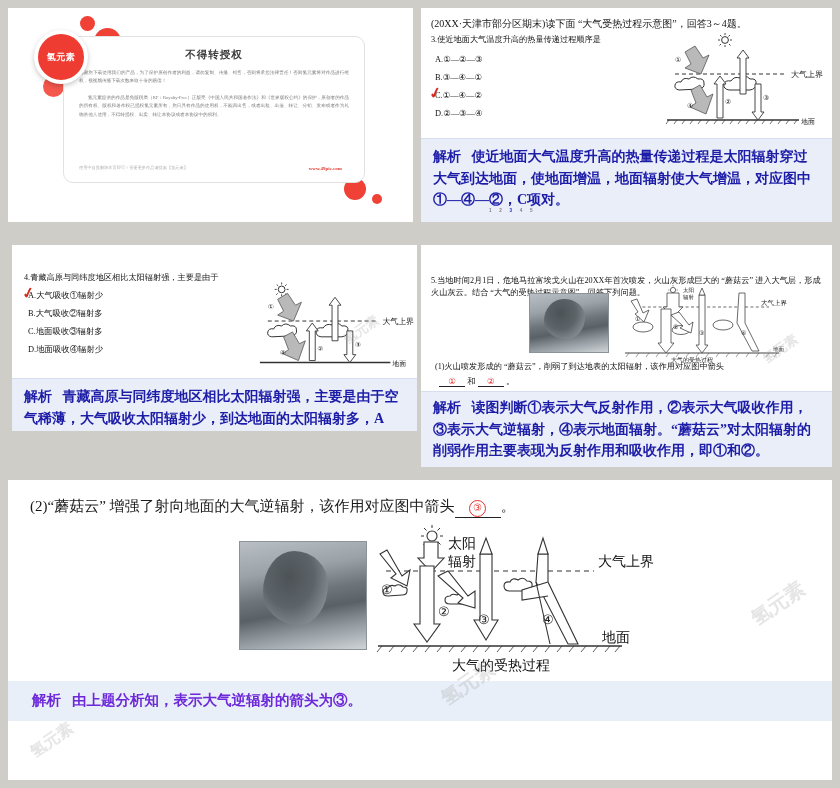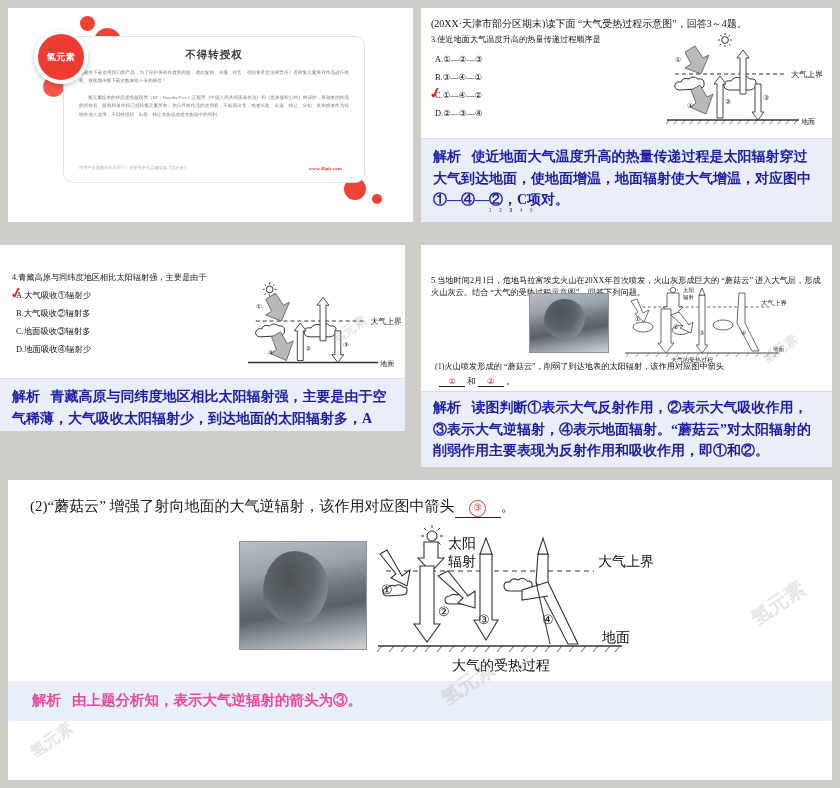--- a/index.html
+++ b/index.html
@@ -10,21 +10,21 @@
     overflow:hidden;
   }
   .deck{position:relative;width:840px;height:788px;}
 
   
   .slide{position:absolute;background:#ffffff;overflow:hidden;}
 
   
   #s1{left:8px;  top:8px;   width:405px;height:214px;}
   #s2{left:421px;top:8px;   width:411px;height:214px;}
-  #s3{left:0;  top:245px; width:405px;height:186px;}
+  #s3{left:12px;  top:245px; width:405px;height:186px;}
   #s4{left:421px;top:245px; width:411px;height:222px;}
   #s5{left:8px;  top:480px; width:824px;height:300px;}
 
   
   .cp-wrap{position:relative;width:100%;height:100%;}
   .cp-box{
     position:absolute;left:55px;top:28px;width:300px;height:145px;
     border:1px solid #e2e2e2;border-radius:10px;background:#fff;
   }
   .cp-title{
@@ -88,21 +88,21 @@
   }
   .circnum{
     display:inline-block;border:1.2px solid #e8302a;border-radius:50%;
     width:15px;height:15px;line-height:13px;text-align:center;
     font-size:10px;color:#e8302a;
   }
   .big-ans-band{
     position:absolute;left:0;right:0;background:#e9eff8;
   }
   .big-ans{
-    position:absolute;font-size:14.5px;font-weight:bold;color:#ec4899;
+    position:absolute;font-size:14.5px;font-weight:bold;color:#6d28d9;
   }
 
   
   .dg{position:absolute;}
   .wm{
     position:absolute;color:rgba(170,170,170,.30);
     font-size:13px;font-weight:bold;transform:rotate(-35deg);
     font-family:"Liberation Sans",sans-serif;pointer-events:none;
   }
   .photo{

